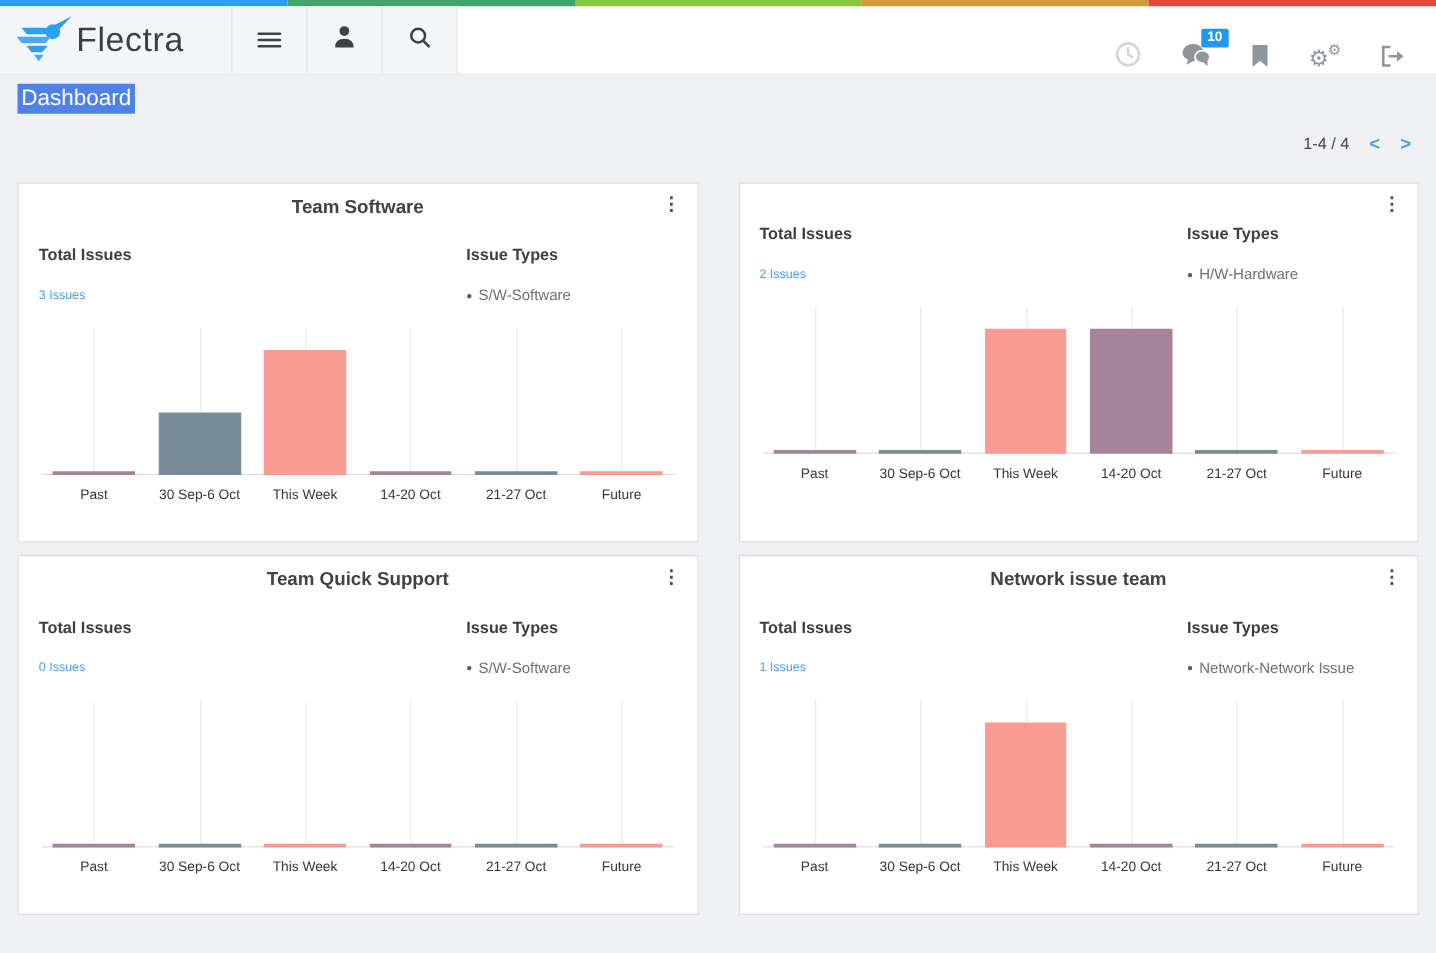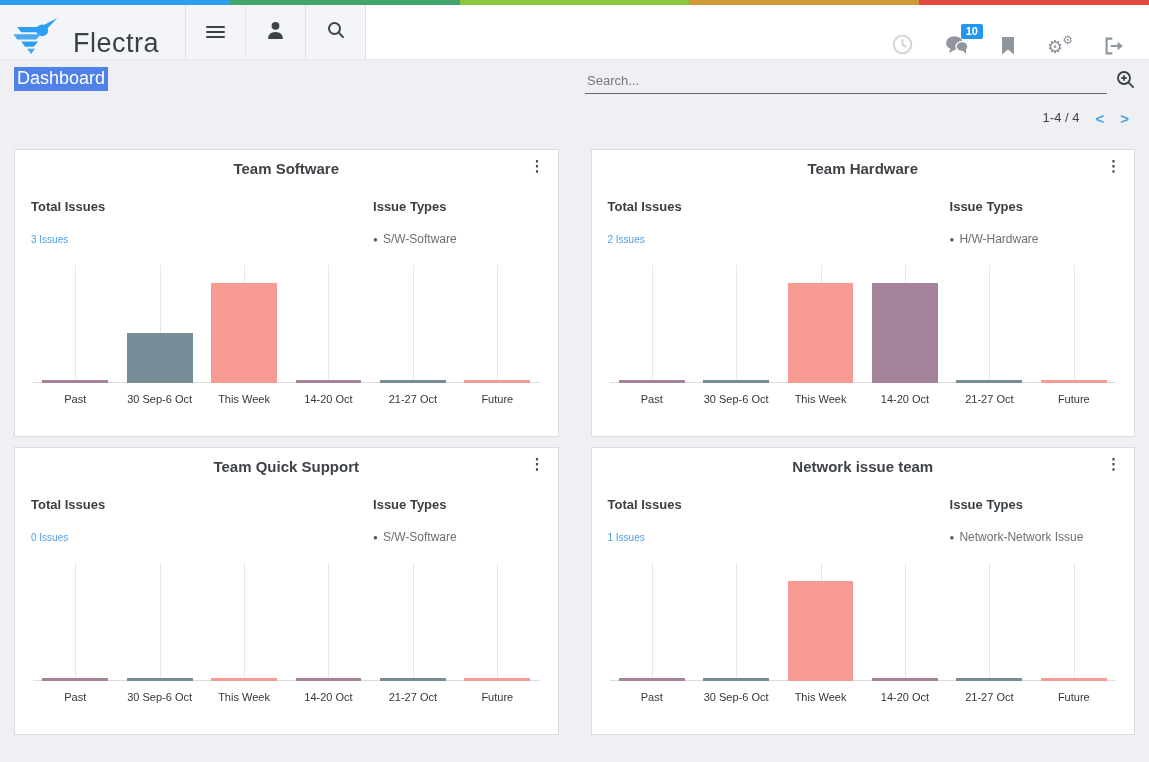--- a/index.html
+++ b/index.html
@@ -6,21 +6,21 @@
   html,body { width:1149px; height:762px; overflow:hidden; }
   body { font-family:"Liberation Sans", sans-serif; background:#eff0f3; }
 
   
   .strip { height:5px; display:flex; }
   .strip span { flex:1; }
 
   
   .navbar { height:55px; background:#fff; border-bottom:1px solid #e6e7ea; display:flex; align-items:stretch; }
   .nav-left { display:flex; background:#f4f5f8; border-right:1px solid #e3e5e9; }
-  .logo-cell { width:185px; display:flex; align-items:flex-end; padding-left:12px; gap:13px; cursor:pointer; }
+  .logo-cell { width:185px; display:flex; align-items:center; padding-left:12px; gap:1px; cursor:pointer; }
   .logo-text { font-size:27px; color:#3b4046; letter-spacing:.5px; margin-left:2px; }
   .icon-cell { width:60px; border-left:1px solid #e3e5e9; display:flex; align-items:center; justify-content:center; cursor:pointer; }
   .hamburger div { width:19px; height:2.6px; background:#3c4248; margin:2.6px 0; border-radius:1px; }
   .nav-right { margin-left:auto; display:flex; align-items:flex-end; gap:32px; padding-right:24px; }
   .nav-right .nicon { position:relative; cursor:pointer; display:flex; align-items:center; }
   .badge { position:absolute; top:-11px; right:-14px; background:#2196f3; color:#fff; font-size:11px; font-weight:bold; padding:1px 5px 2px; border-radius:2px; }
   .gears { position:relative; width:26px; height:22px; color:#8f969e; }
   .gears .g-big { position:absolute; left:0; top:1px; font-size:18px; line-height:18px; }
   .gears .g-small { position:absolute; right:0; top:-3px; font-size:12px; line-height:12px; }
 
@@ -149,31 +149,20 @@
           </svg>
       </span>
     </span>
   </div>
 </header>
 
 <div class="content">
 
   <div class="cp-row1">
     <span class="page-title">Dashboard</span>
-    <div class="search-box">
-      <input type="text" placeholder="Search..." style="">
-      <span class="zoom-icon">
-        <svg width="19" height="19" viewBox="0 0 19 19" fill="none" stroke="#3a3f44" stroke-width="1.8">
-            <circle cx="8" cy="8" r="6"></circle>
-            <line x1="8" y1="5.2" x2="8" y2="10.8"></line>
-            <line x1="5.2" y1="8" x2="10.8" y2="8"></line>
-            <line x1="12.7" y1="12.7" x2="17.6" y2="17.6"></line>
-          </svg>
-      </span>
-    </div>
   </div>
   <div class="cp-row2">
     <span>1-4 / 4</span>
     <span class="chev">&lt;</span>
     <span class="chev">&gt;</span>
   </div>
 
   <div class="grid">
 
     <section class="card">
@@ -224,21 +213,20 @@
           <div class="slot">
             <div class="gridline"></div>
             <div class="bar" style="height: 3px; background: rgb(248, 155, 146);"></div>
             <div class="xlabel">Future</div>
           </div>
         </div>
     </section>
 
     <section class="card">
       <div class="card-head">
-        <h2 class="card-title">Team Hardware</h2>
         <span class="kebab">⋮</span>
       </div>
       <div class="card-meta">
         <div class="meta-left">
           <div class="meta-label">Total Issues</div>
           <a class="issues-link">2 Issues</a>
         </div>
         <div class="meta-right">
           <div class="meta-label">Issue Types</div>
           <div class="legend">

